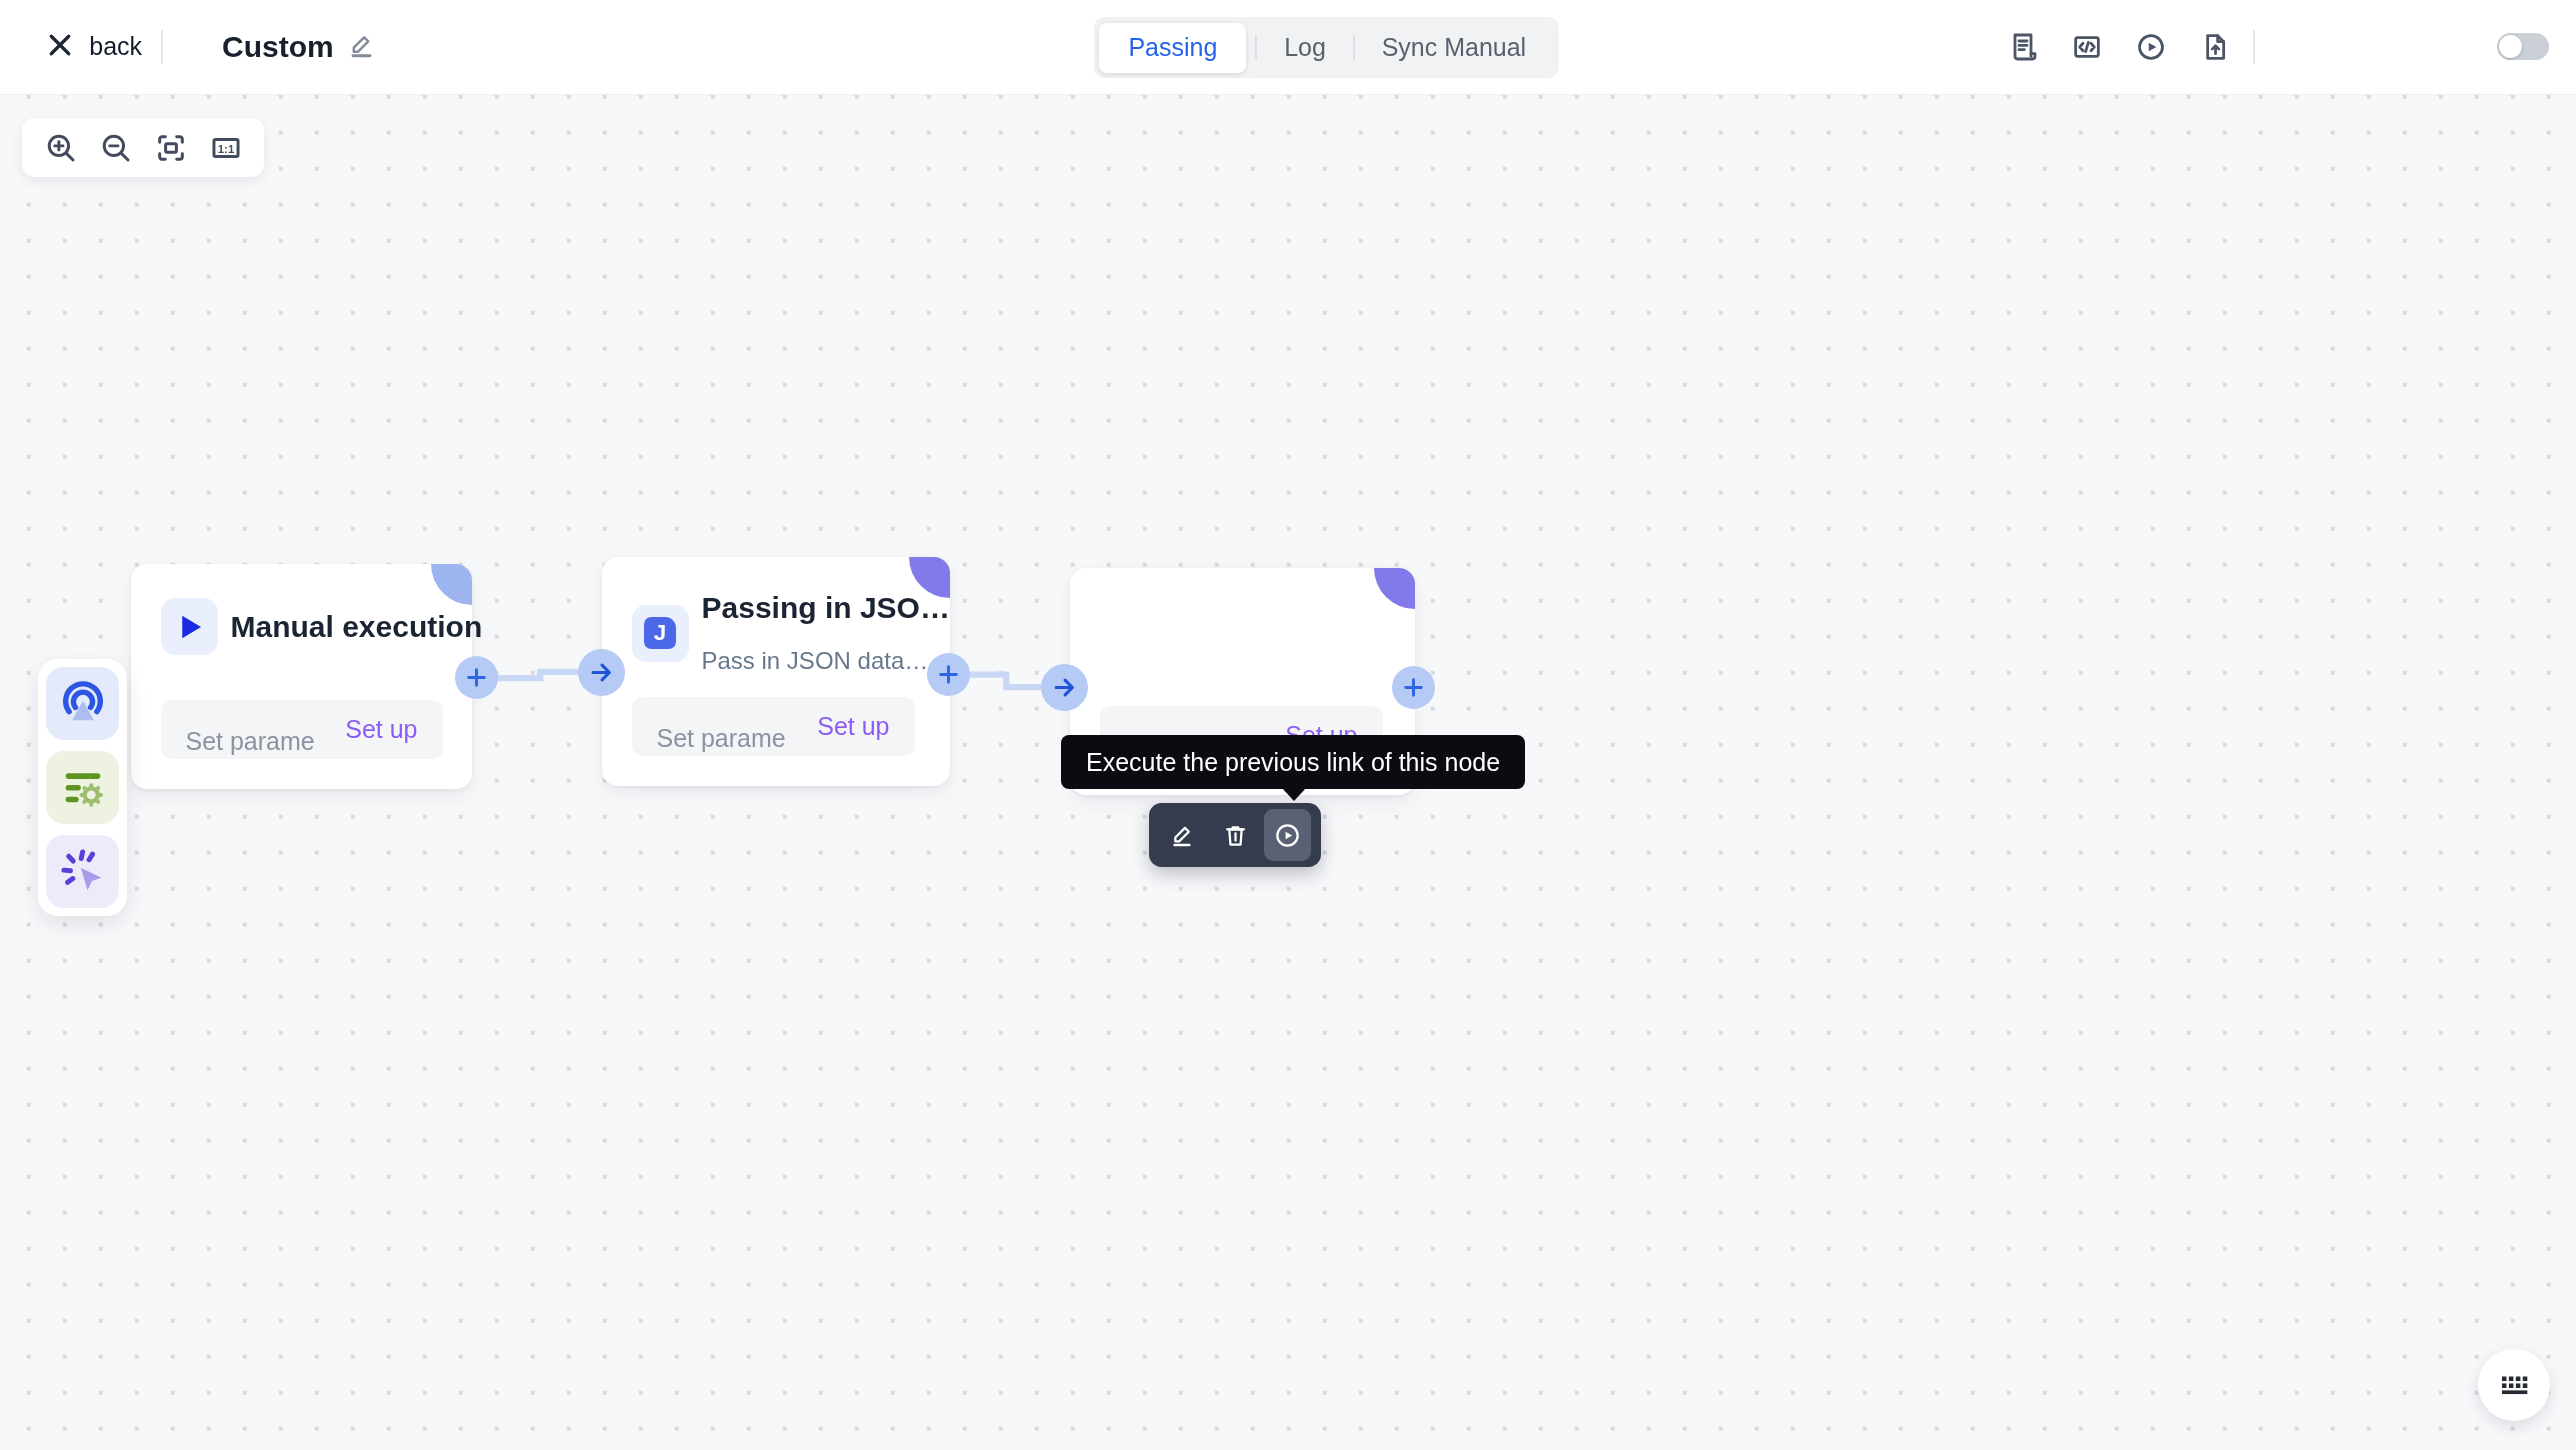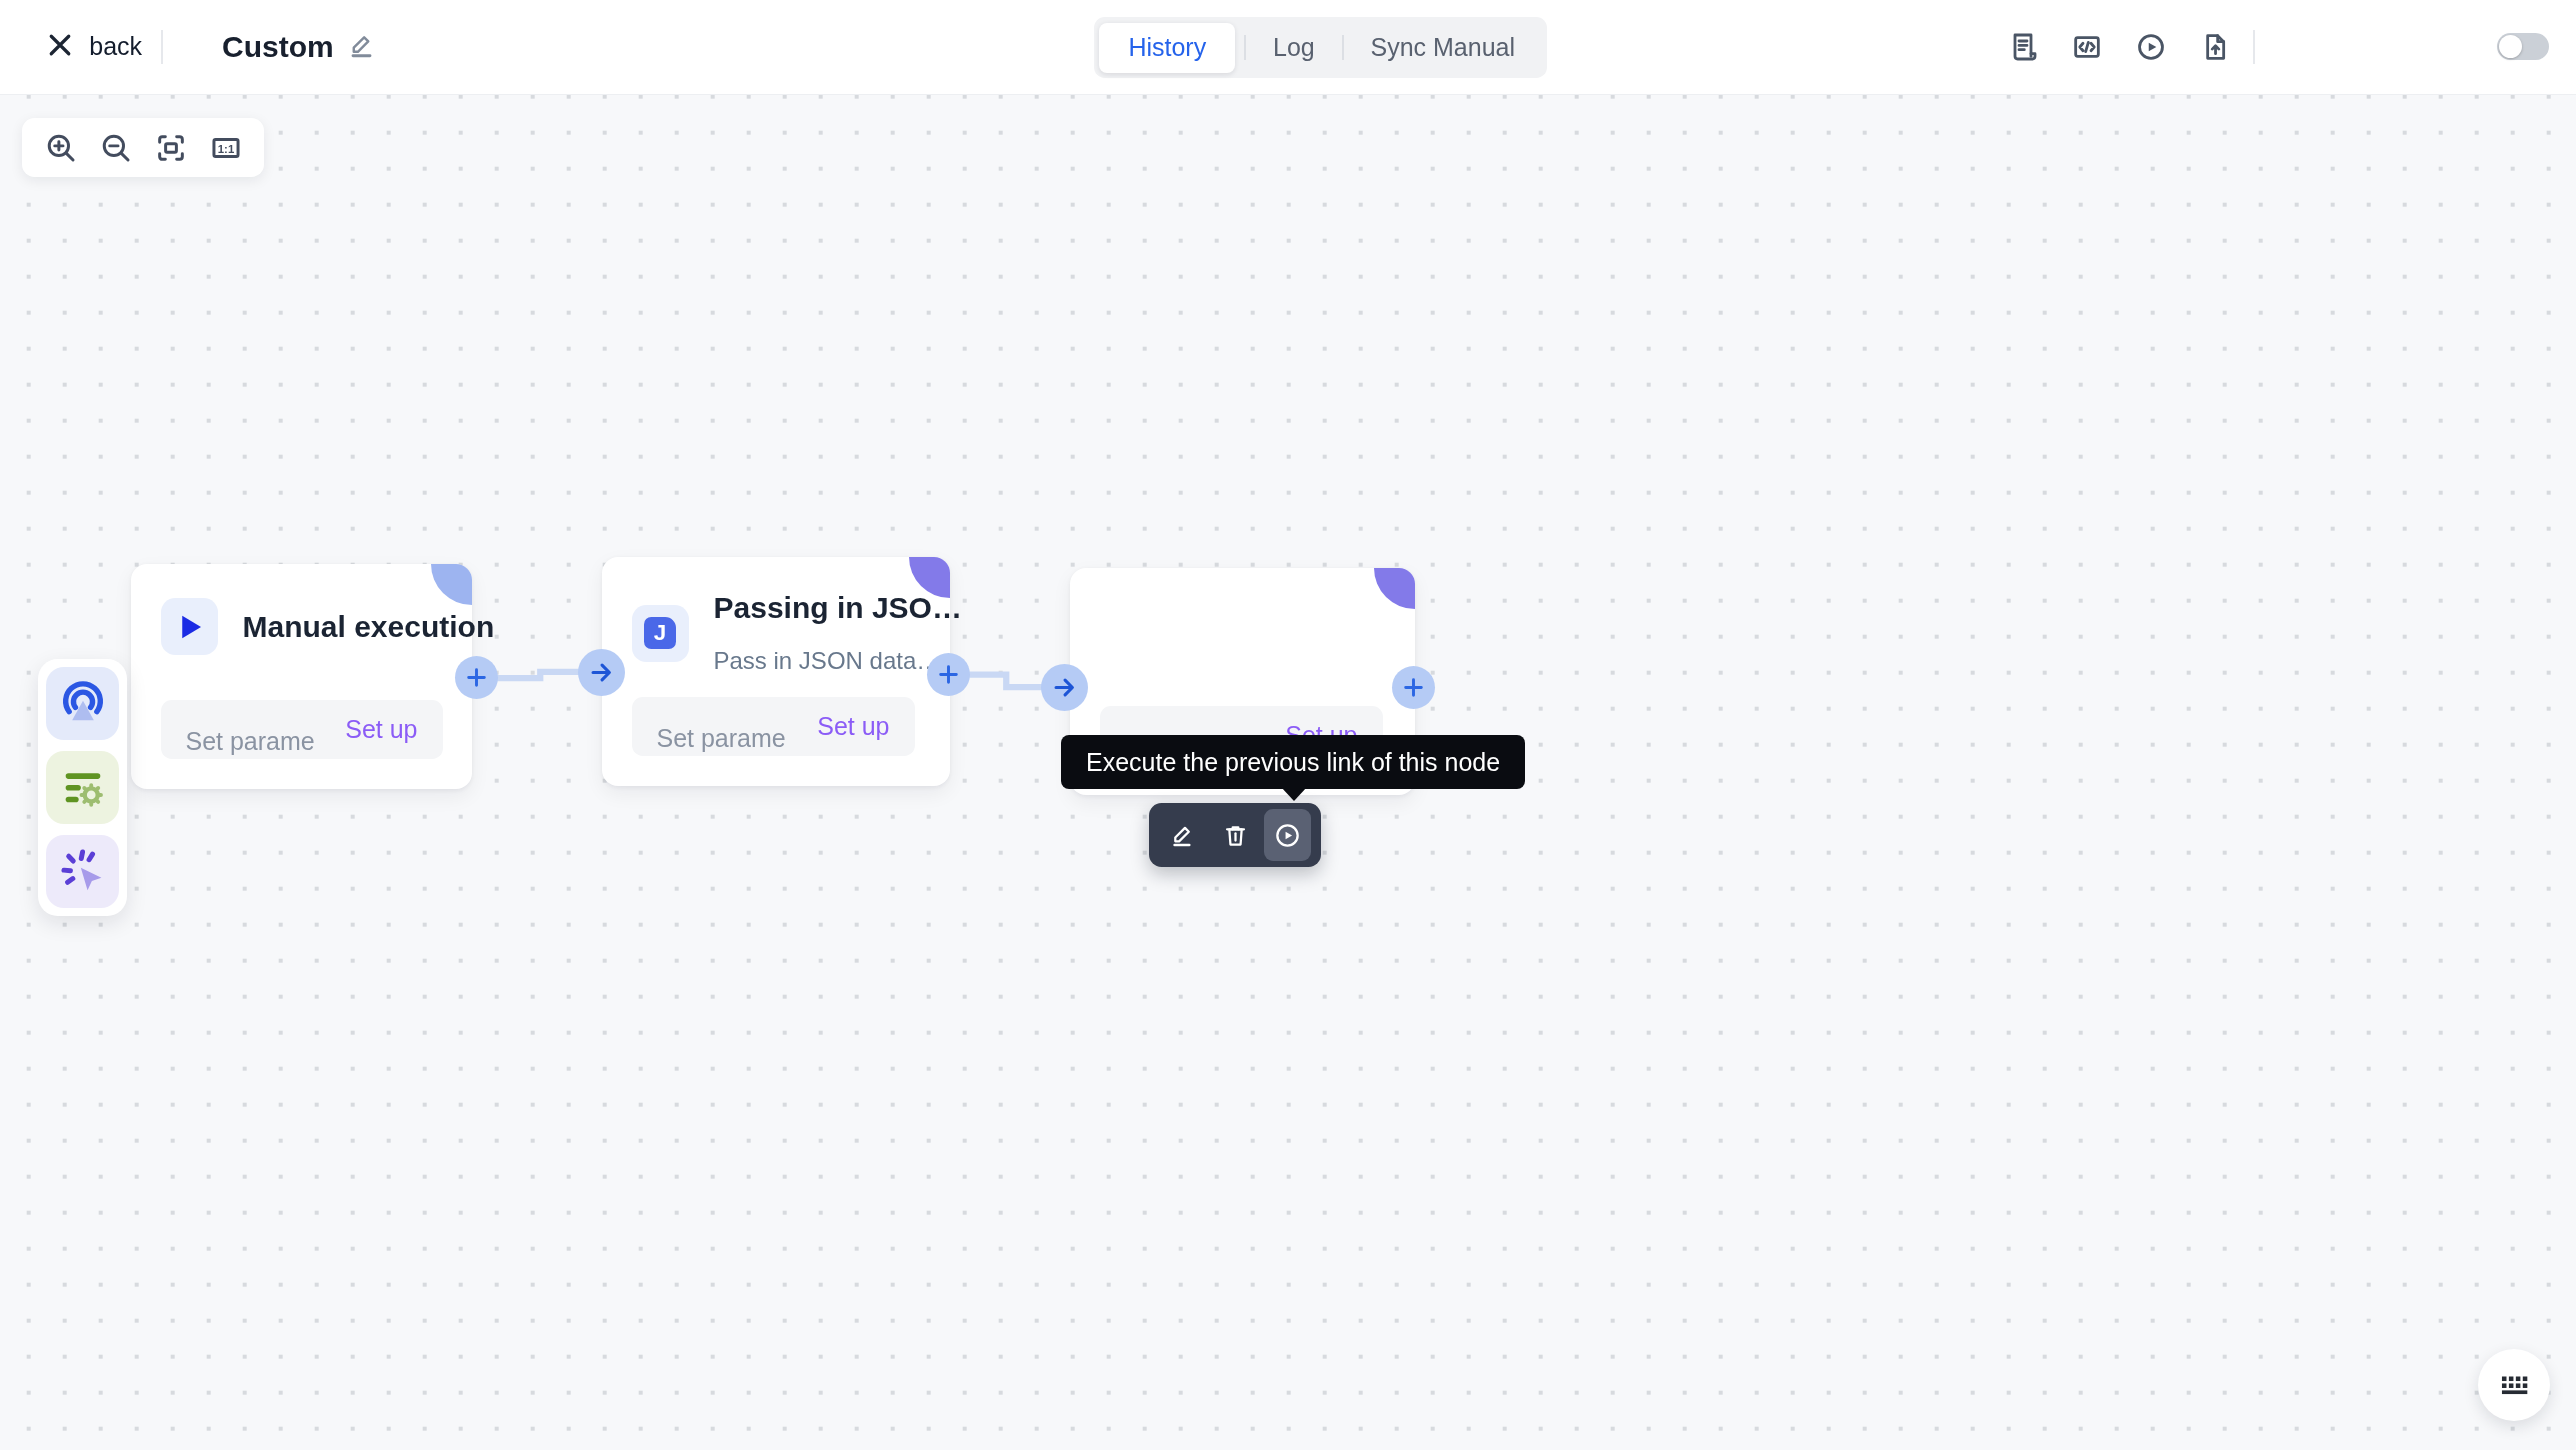--- a/index.html
+++ b/index.html
@@ -40,21 +40,21 @@
     box-shadow:0 7.2px 21.5px rgba(16,24,40,.10); display:flex; flex-direction:column; align-items:center; justify-content:center; gap:10.7px; z-index:26; }
   .tp-tile { width:73px; height:73px; border-radius:18px; display:flex; align-items:center; justify-content:center; cursor:pointer; }
   .tile-blue { background:#e4eafa; }
   .tile-green { background:#edf3e0; }
   .tile-purple { background:#edeafa; }
 
   .conn-svg { position:absolute; left:0; top:0; width:2576px; height:1356px; z-index:5; pointer-events:none; }
 
   .node { position:absolute; background:#ffffff; border-radius:16px; box-shadow:0 7.2px 19.7px rgba(16,24,40,.06), 0 1.8px 4.5px rgba(16,24,40,.05); z-index:10; }
   .node .fold { position:absolute; top:0; right:0; width:41px; height:41px; border-bottom-left-radius:100%; border-top-right-radius:16px; }
-  .node-head { position:absolute; left:29.5px; top:34px; display:flex; align-items:center; gap:25px; }
+  .node-head { position:absolute; left:29.5px; top:34px; display:flex; align-items:center; gap:13px; }
   .node-icon-tile { width:57px; height:57px; border-radius:14.3px; background:#e9effc; display:flex; align-items:center; justify-content:center; flex:0 0 auto; }
   .node-title { font-size:30px; font-weight:600; color:#1b2433; white-space:nowrap; }
   .node-sub { font-size:24px; color:#68788c; white-space:nowrap; margin-top:22px; }
   .node-row { position:absolute; left:29.5px; bottom:30px; height:59px; background:#f4f5f7; border-radius:10.7px;
     display:flex; align-items:center; justify-content:space-between; padding:0 25px; cursor:pointer; }
   .row-param { font-size:25px; color:#8a93a2; white-space:nowrap;margin-top:24px; }
   .row-setup { font-size:25px; color:#8b5cf6; white-space:nowrap; }
   .j-badge { width:32px; height:32px; background:#4a68e8; border-radius:7.2px 10.7px 7.2px 7.2px; color:#fff; font-size:22.4px; font-weight:700; display:flex; align-items:center; justify-content:center; }
 
   .port { position:absolute; border-radius:50%; background:#b5cbf5; display:flex; align-items:center; justify-content:center; cursor:pointer; z-index:20; }
@@ -92,21 +92,21 @@
     <div class="tb-item edit-btn">
       <span>
         <svg width="29" height="29" viewBox="0 0 24 24" fill="none" stroke="#818b9a" stroke-width="2" stroke-linecap="round" stroke-linejoin="round">
             <path d="M14.2 5.2l3.4 3.4L9 17.2H5.6v-3.4z"></path>
             <path d="M5 20.5h14" stroke-width="2.4"></path>
           </svg>
       </span>
     </div>
 
     <div class="segmented">
-      <div class="seg-pill">History</div>
+      <div class="seg-pill">Passing</div>
       <div class="seg-sep" style="margin-left:9px;"></div>
       <div class="seg-item">Log</div>
       <div class="seg-sep"></div>
       <div class="seg-item">Sync Manual</div>
     </div>
 
     <div class="tb-icons">
       <div class="tb-iconbtn">
         <svg width="32" height="32" viewBox="0 0 24 24" fill="none" stroke="#4a5565" stroke-width="2.1" stroke-linecap="round" stroke-linejoin="round">
             <path d="M6 3h12v14h3v2a2 2 0 0 1-2 2H8a2 2 0 0 1-2-2V3z"></path>

